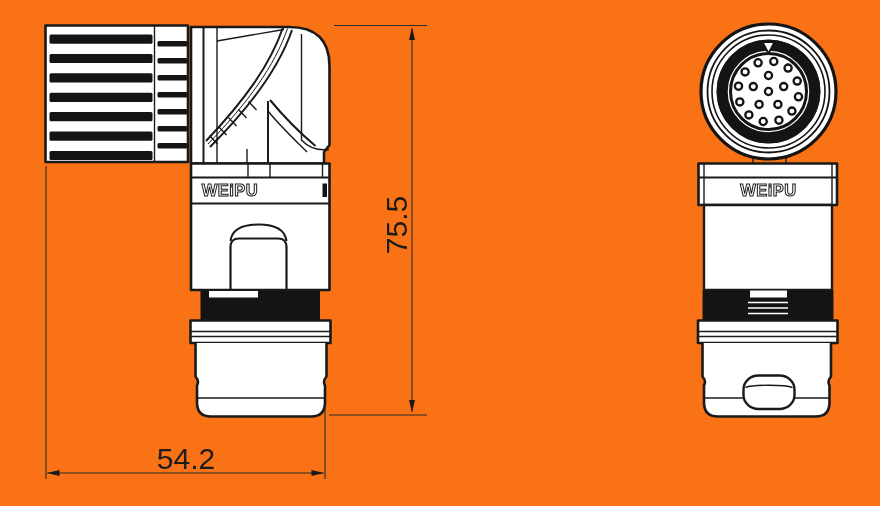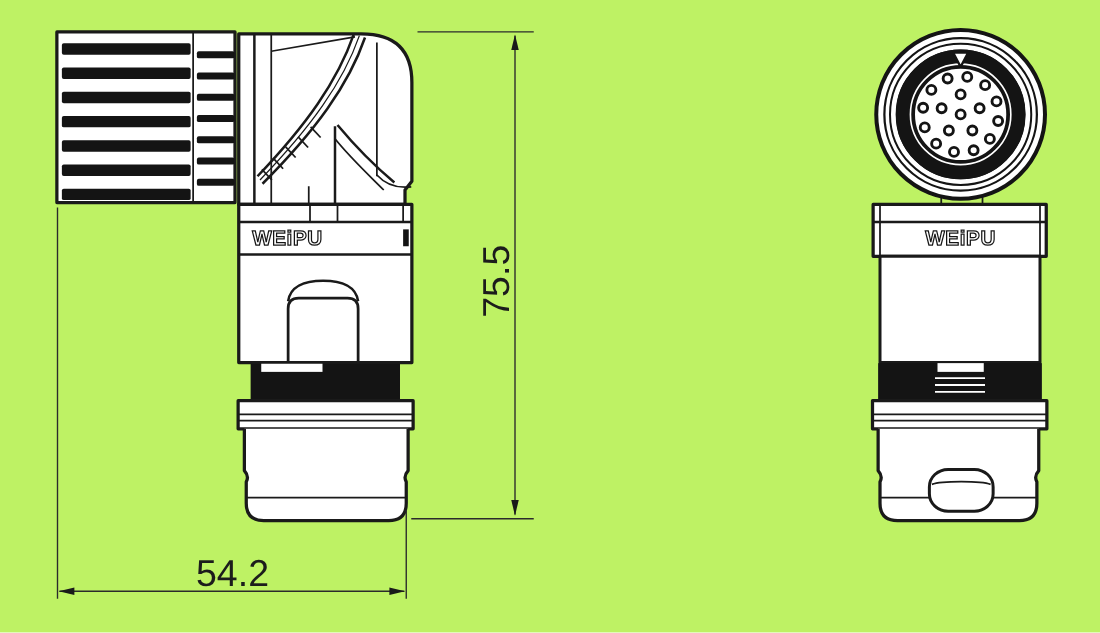--- a/index.html
+++ b/index.html
@@ -1,16 +1,16 @@
 <!DOCTYPE html>
 <html><head>
 <meta charset="utf-8">
 <style>
   html,body{margin:0;padding:0;background:#ffffff;}
-  .canvas{position:relative;width:880px;height:506px;background:#bef264;overflow:hidden;
+  .canvas{position:relative;width:880px;height:506px;background:#f97316;overflow:hidden;
           font-family:"Liberation Sans",sans-serif;}
   svg{display:block;}
   .o  {stroke:#1a1a1a;stroke-width:2.6;fill:#ffffff;stroke-linejoin:round;}
   .on {stroke:#1a1a1a;stroke-width:2.6;fill:none;stroke-linejoin:round;}
   .l2 {stroke:#1a1a1a;stroke-width:2;fill:none;}
   .l1 {stroke:#1a1a1a;stroke-width:1.4;fill:none;}
   .lt {stroke:#1a1a1a;stroke-width:1;fill:none;}
   .blk{fill:#141414;stroke:none;}
   .wht{fill:#ffffff;stroke:none;}
   .wln{stroke:#ffffff;stroke-width:1.5;fill:none;}

